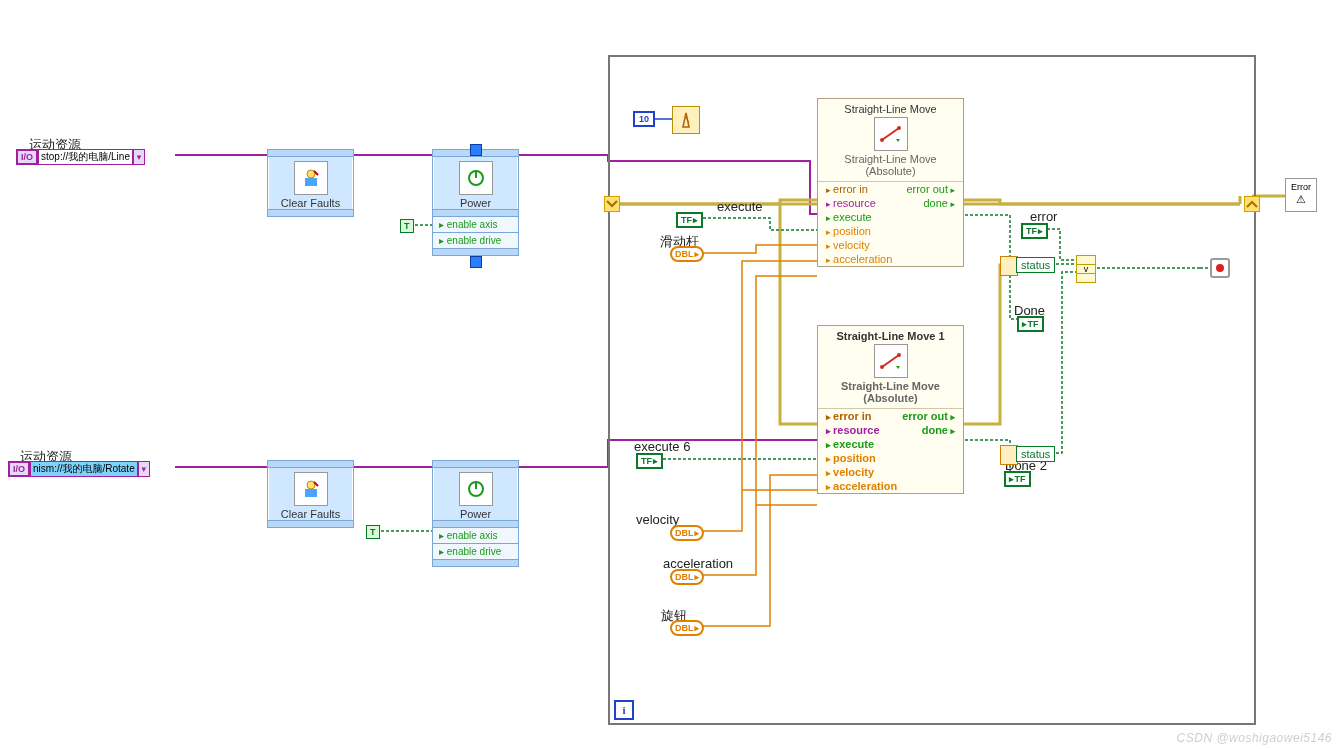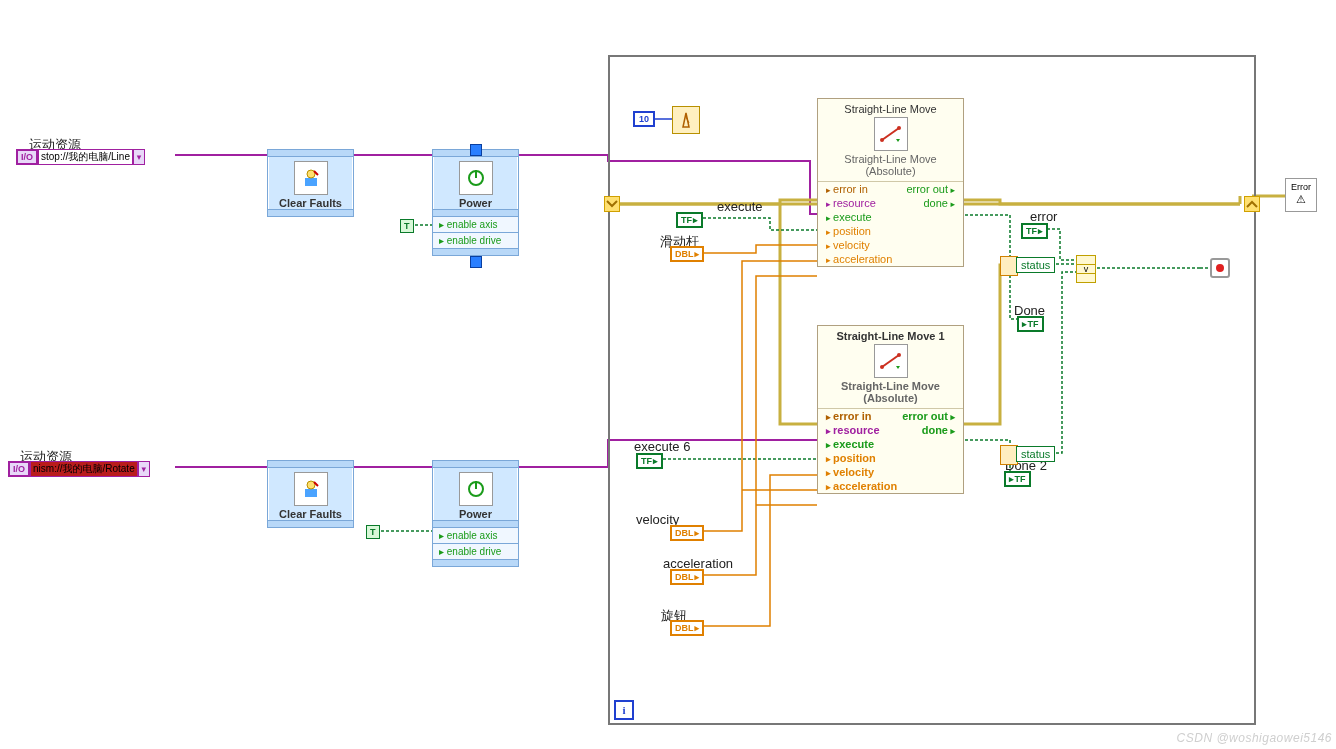--- a/index.html
+++ b/index.html
@@ -13,21 +13,21 @@
     position: relative;
     overflow: hidden;
   }
   .abs { position: absolute; }
   .vi-node {
     background: #d0e8ff;
     border: 1px solid #7aa7d8;
     box-shadow: inset 0 0 0 1px #fff;
     text-align: center;
   }
-  .vi-title { color: #333; font-weight: bold; }
+  .vi-title { color: #333; }
   .vi-icon {
     width: 32px; height: 32px;
     background: #fff;
     border: 1px solid #999;
     margin: 4px auto 2px;
     display: flex; align-items: center; justify-content: center;
   }
   .vi-sub {
     background: #f0f7ff;
     border-top: 1px solid #7aa7d8;
@@ -55,21 +55,21 @@
   .ctrl-tag {
     border: 2px solid;
     padding: 0 3px;
     font-weight: bold;
     font-size: 9px;
     height: 12px;
     line-height: 12px;
     background: #fff;
   }
   .tag-tf  { border-color: #0a7a2a; color:#0a7a2a; }
-  .tag-dbl { border-color: #e08000; color:#e08000; }
+  .tag-dbl { border-color: #e08000; color:#e08000;border-radius:8px; }
   .tag-io  { border-color: #a020a0; color:#a020a0;text-align:right; }
   .tag-num { border-color: #2040d0; color:#2040d0; }
   .tag-tf.out::before, .tag-dbl.out::before { content:"▸"; margin-right:1px;}
   .tag-tf.in::after,  .tag-dbl.in::after   { content:"▸"; margin-left:1px;}
   .label { color:#222; font-size:13px; }
   .loop-border {
     border: 2px solid #777;
     background: rgba(0,0,0,0);
   }
   .loop-tunnel {
@@ -218,21 +218,21 @@
   <div style="height:6px;background:#b8d8f8;border-top:1px solid #7aa7d8;"></div>
 </div>
 <div class="abs bluebox" style="left:470px; top:144px;"></div>
 <div class="abs bluebox" style="left:470px; top:256px;"></div>
 
 <div class="abs ctrl-tag tag-tf" style="left:400px; top:219px; background:#d8f8d8; border-width:1px;">T</div>
 
 <div class="abs label" style="left:20px; top:448px;">运动资源</div>
 <div class="abs" style="left:8px; top:461px; display:flex; align-items:center;">
   <div class="ctrl-tag tag-io" style="background:#e8d8f8;">I/O</div>
-  <div style="border:1px solid #a020a0; padding:0 2px; height:14px; line-height:14px; background:#b91c1c; font-size:10px;">nism://我的电脑/Rotate</div>
+  <div style="border:1px solid #a020a0; padding:0 2px; height:14px; line-height:14px; background:#7dd3fc; font-size:10px;">nism://我的电脑/Rotate</div>
   <div style="width:10px;height:14px;border:1px solid #a020a0;background:#e8d8f8;text-align:center;font-size:9px;line-height:14px;color:#a020a0;">▾</div>
 </div>
 
 <div class="abs vi-node" style="left:267px; top:460px; width:85px;">
   <div style="height:6px;background:#b8d8f8;border-bottom:1px solid #7aa7d8;"></div>
   <div class="vi-icon">
     <svg width="20" height="20">
         <rect x="4" y="10" width="12" height="8" fill="#4aa3ff"></rect>
         <circle cx="10" cy="6" r="4" fill="#ffe070" stroke="#b89000"></circle>
         <path d="M13 3 L17 7" stroke="#c00" stroke-width="2"></path>

